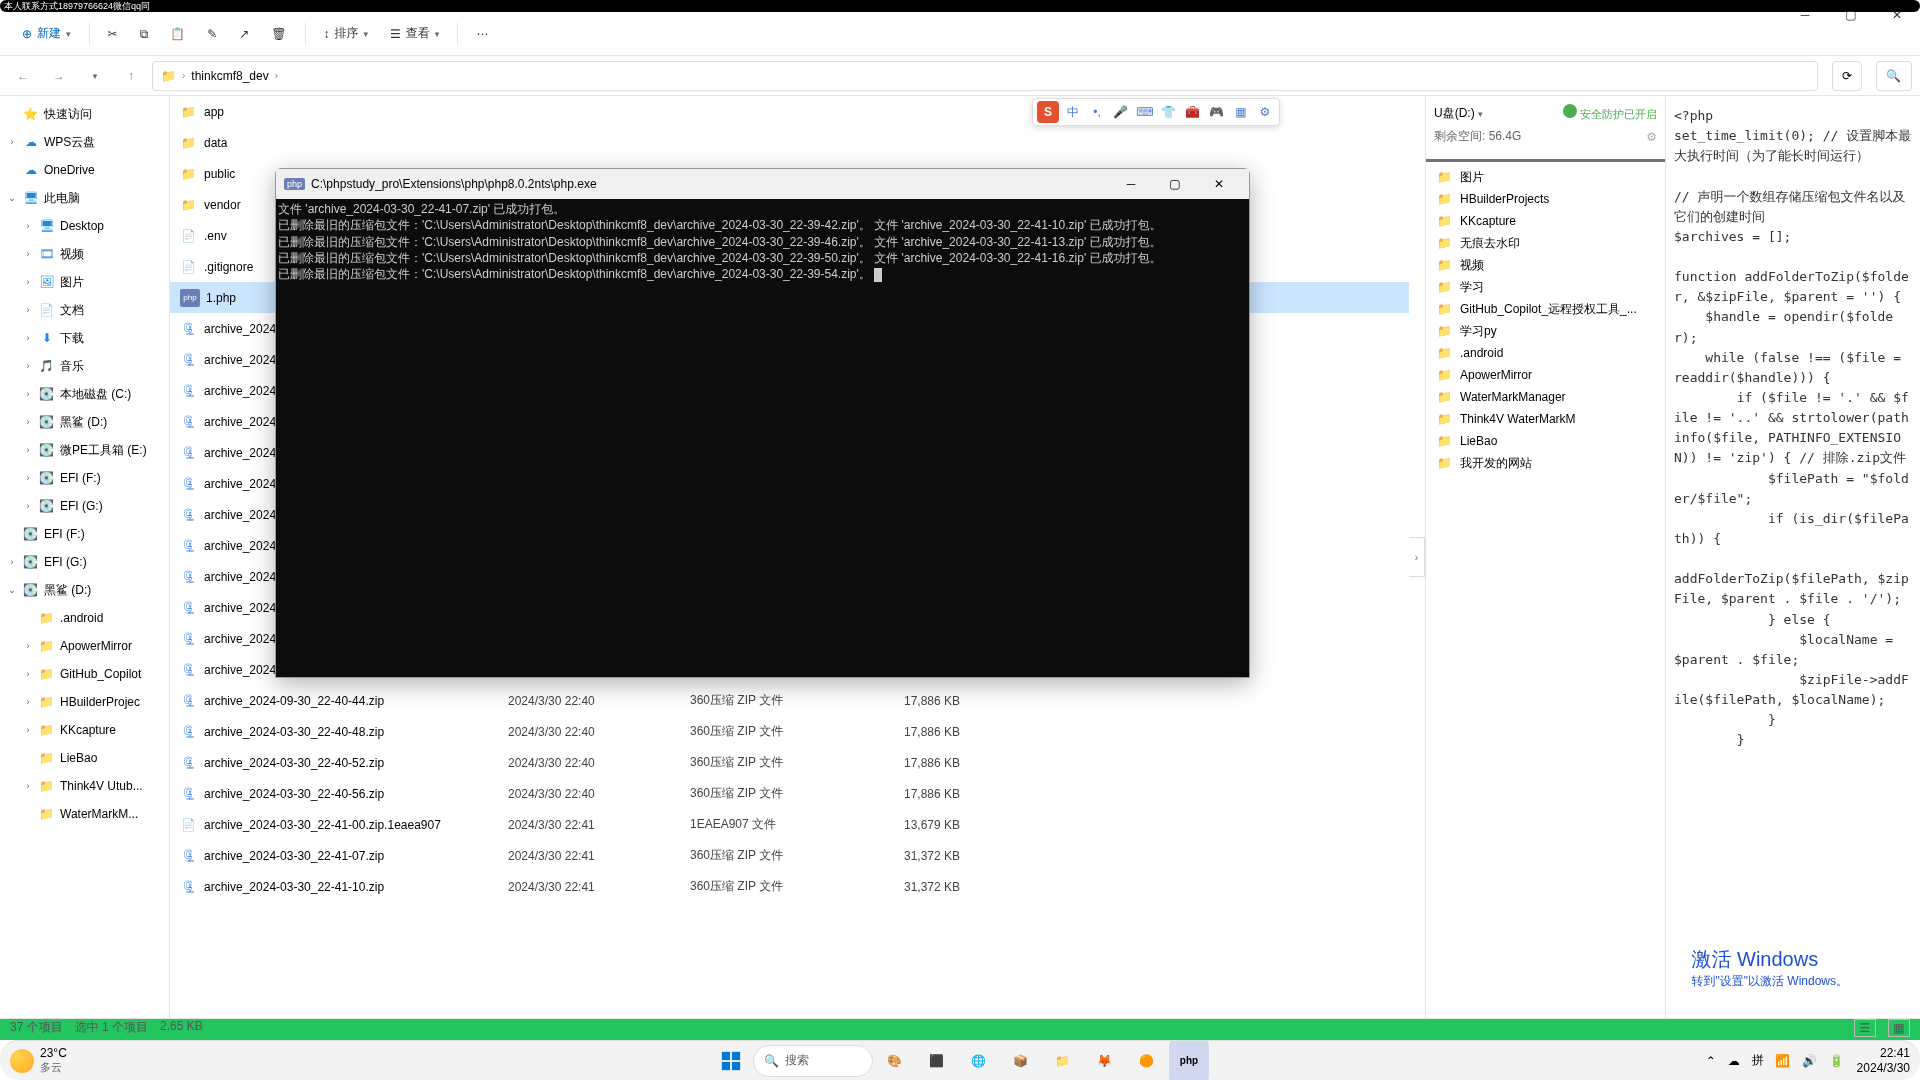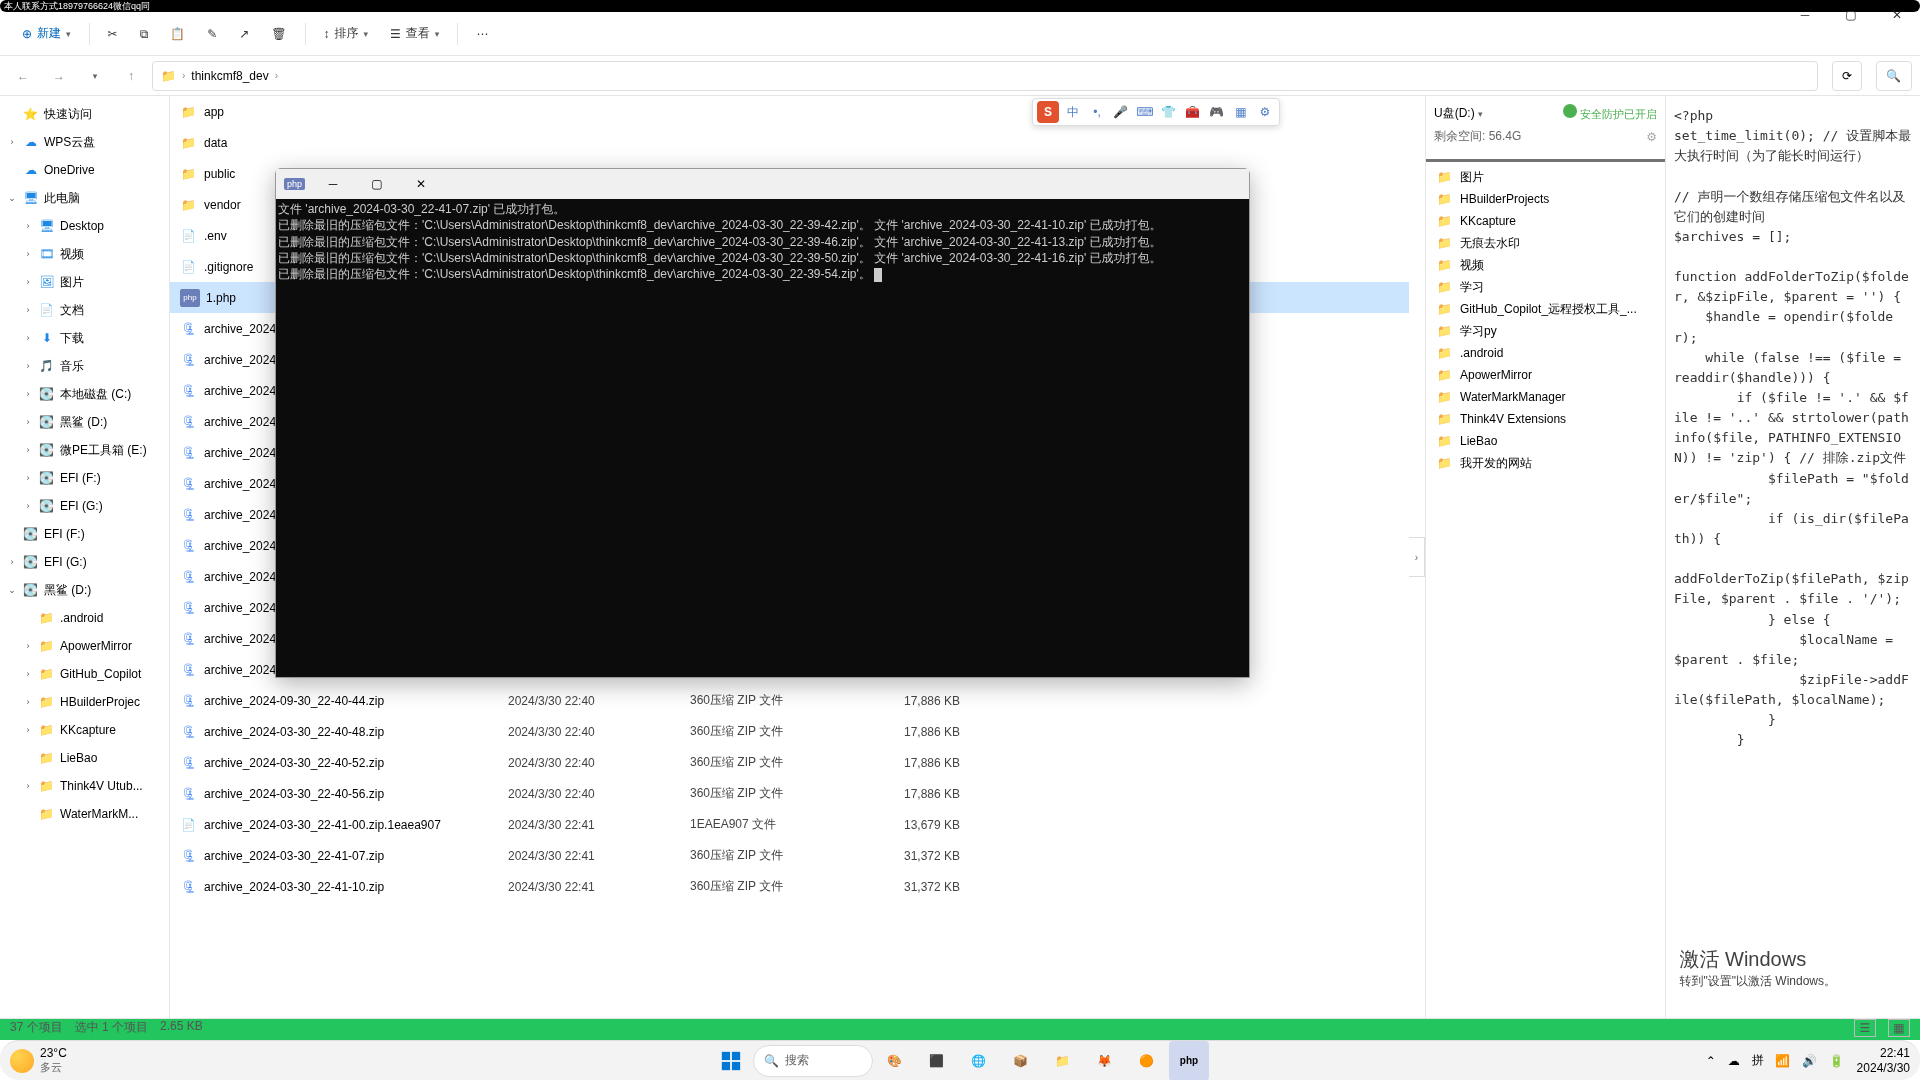--- a/index.html
+++ b/index.html
@@ -69,21 +69,21 @@
 
 .cmdwin{position:absolute;left:275px;top:168px;width:975px;height:510px;background:#fff;box-shadow:0 6px 24px rgba(0,0,0,.3);border:1px solid #999;border-radius:6px 6px 0 0;display:flex;flex-direction:column;}
 .cmd-title{height:30px;display:flex;align-items:center;padding:0 8px;gap:6px;background:#f0f0f0;}
 .cmd-title .ctext{flex:1;font-size:12px;}
 .cmd-ctrl{display:flex;}
 .cmd-ctrl div{width:44px;height:30px;display:flex;align-items:center;justify-content:center;}
 .cmd-body{flex:1;background:#0c0c0c;color:#ccc;font-family:"NSimSun","SimSun",monospace;font-size:13px;line-height:1.25;padding:2px 2px;overflow:hidden;white-space:pre-wrap;word-break:break-all;}
 .cursor{display:inline-block;width:8px;height:14px;background:#ccc;vertical-align:middle;}
 
 
-.watermark{position:absolute;right:84px;bottom:90px;color:#404040;font-size:16px;text-align:left;pointer-events:none;}
+.watermark{position:absolute;right:72px;bottom:90px;color:#1d4ed8;font-size:16px;text-align:left;pointer-events:none;}
 .watermark .wm1{font-size:20px;}
 
 
 .imebar{position:absolute;right:640px;top:98px;display:flex;align-items:center;gap:4px;background:#fff;border:1px solid #ddd;border-radius:4px;padding:2px 4px;box-shadow:0 2px 6px rgba(0,0,0,.15);}
 .ime-s{width:22px;height:22px;background:#e2522e;border-radius:4px;color:#fff;display:flex;align-items:center;justify-content:center;font-weight:bold;}
 .ime-ic{width:20px;height:20px;display:flex;align-items:center;justify-content:center;color:#4f7dc9;}
 
 svg{display:block;}
 </style>
 </head>
@@ -581,21 +581,21 @@
         <div class="r-item">
           <span class="fic folder">📁</span>
           <span>ApowerMirror</span>
         </div>
         <div class="r-item">
           <span class="fic folder">📁</span>
           <span>WaterMarkManager</span>
         </div>
         <div class="r-item">
           <span class="fic folder">📁</span>
-          <span>Think4V Extensions</span>
+          <span>Think4V WaterMarkM</span>
         </div>
         <div class="r-item">
           <span class="fic folder">📁</span>
           <span>LieBao</span>
         </div>
         <div class="r-item">
           <span class="fic folder">📁</span>
           <span>我开发的网站</span>
         </div>
       </div>
@@ -686,20 +686,21 @@
   <div class="ime-ic">👕</div>
   <div class="ime-ic">🧰</div>
   <div class="ime-ic">🎮</div>
   <div class="ime-ic">▦</div>
   <div class="ime-ic">⚙</div>
 </div>
 
 <div class="cmdwin">
   <div class="cmd-title">
     <span style="background:#6c7eb7;color:#fff;padding:1px 3px;font-size:9px;border-radius:2px">php</span>
+    <span class="ctext">C:\phpstudy_pro\Extensions\php\php8.0.2nts\php.exe</span>
     <div class="cmd-ctrl">
       <div>─</div>
       <div>▢</div>
       <div>✕</div>
     </div>
   </div>
   <div class="cmd-body"><span>文件 'archive_2024-03-30_22-41-07.zip' 已成功打包。
 已删除最旧的压缩包文件：'C:\Users\Administrator\Desktop\thinkcmf8_dev\archive_2024-03-30_22-39-42.zip'。 文件 'archive_2024-03-30_22-41-10.zip' 已成功打包。
 已删除最旧的压缩包文件：'C:\Users\Administrator\Desktop\thinkcmf8_dev\archive_2024-03-30_22-39-46.zip'。 文件 'archive_2024-03-30_22-41-13.zip' 已成功打包。
 已删除最旧的压缩包文件：'C:\Users\Administrator\Desktop\thinkcmf8_dev\archive_2024-03-30_22-39-50.zip'。 文件 'archive_2024-03-30_22-41-16.zip' 已成功打包。

